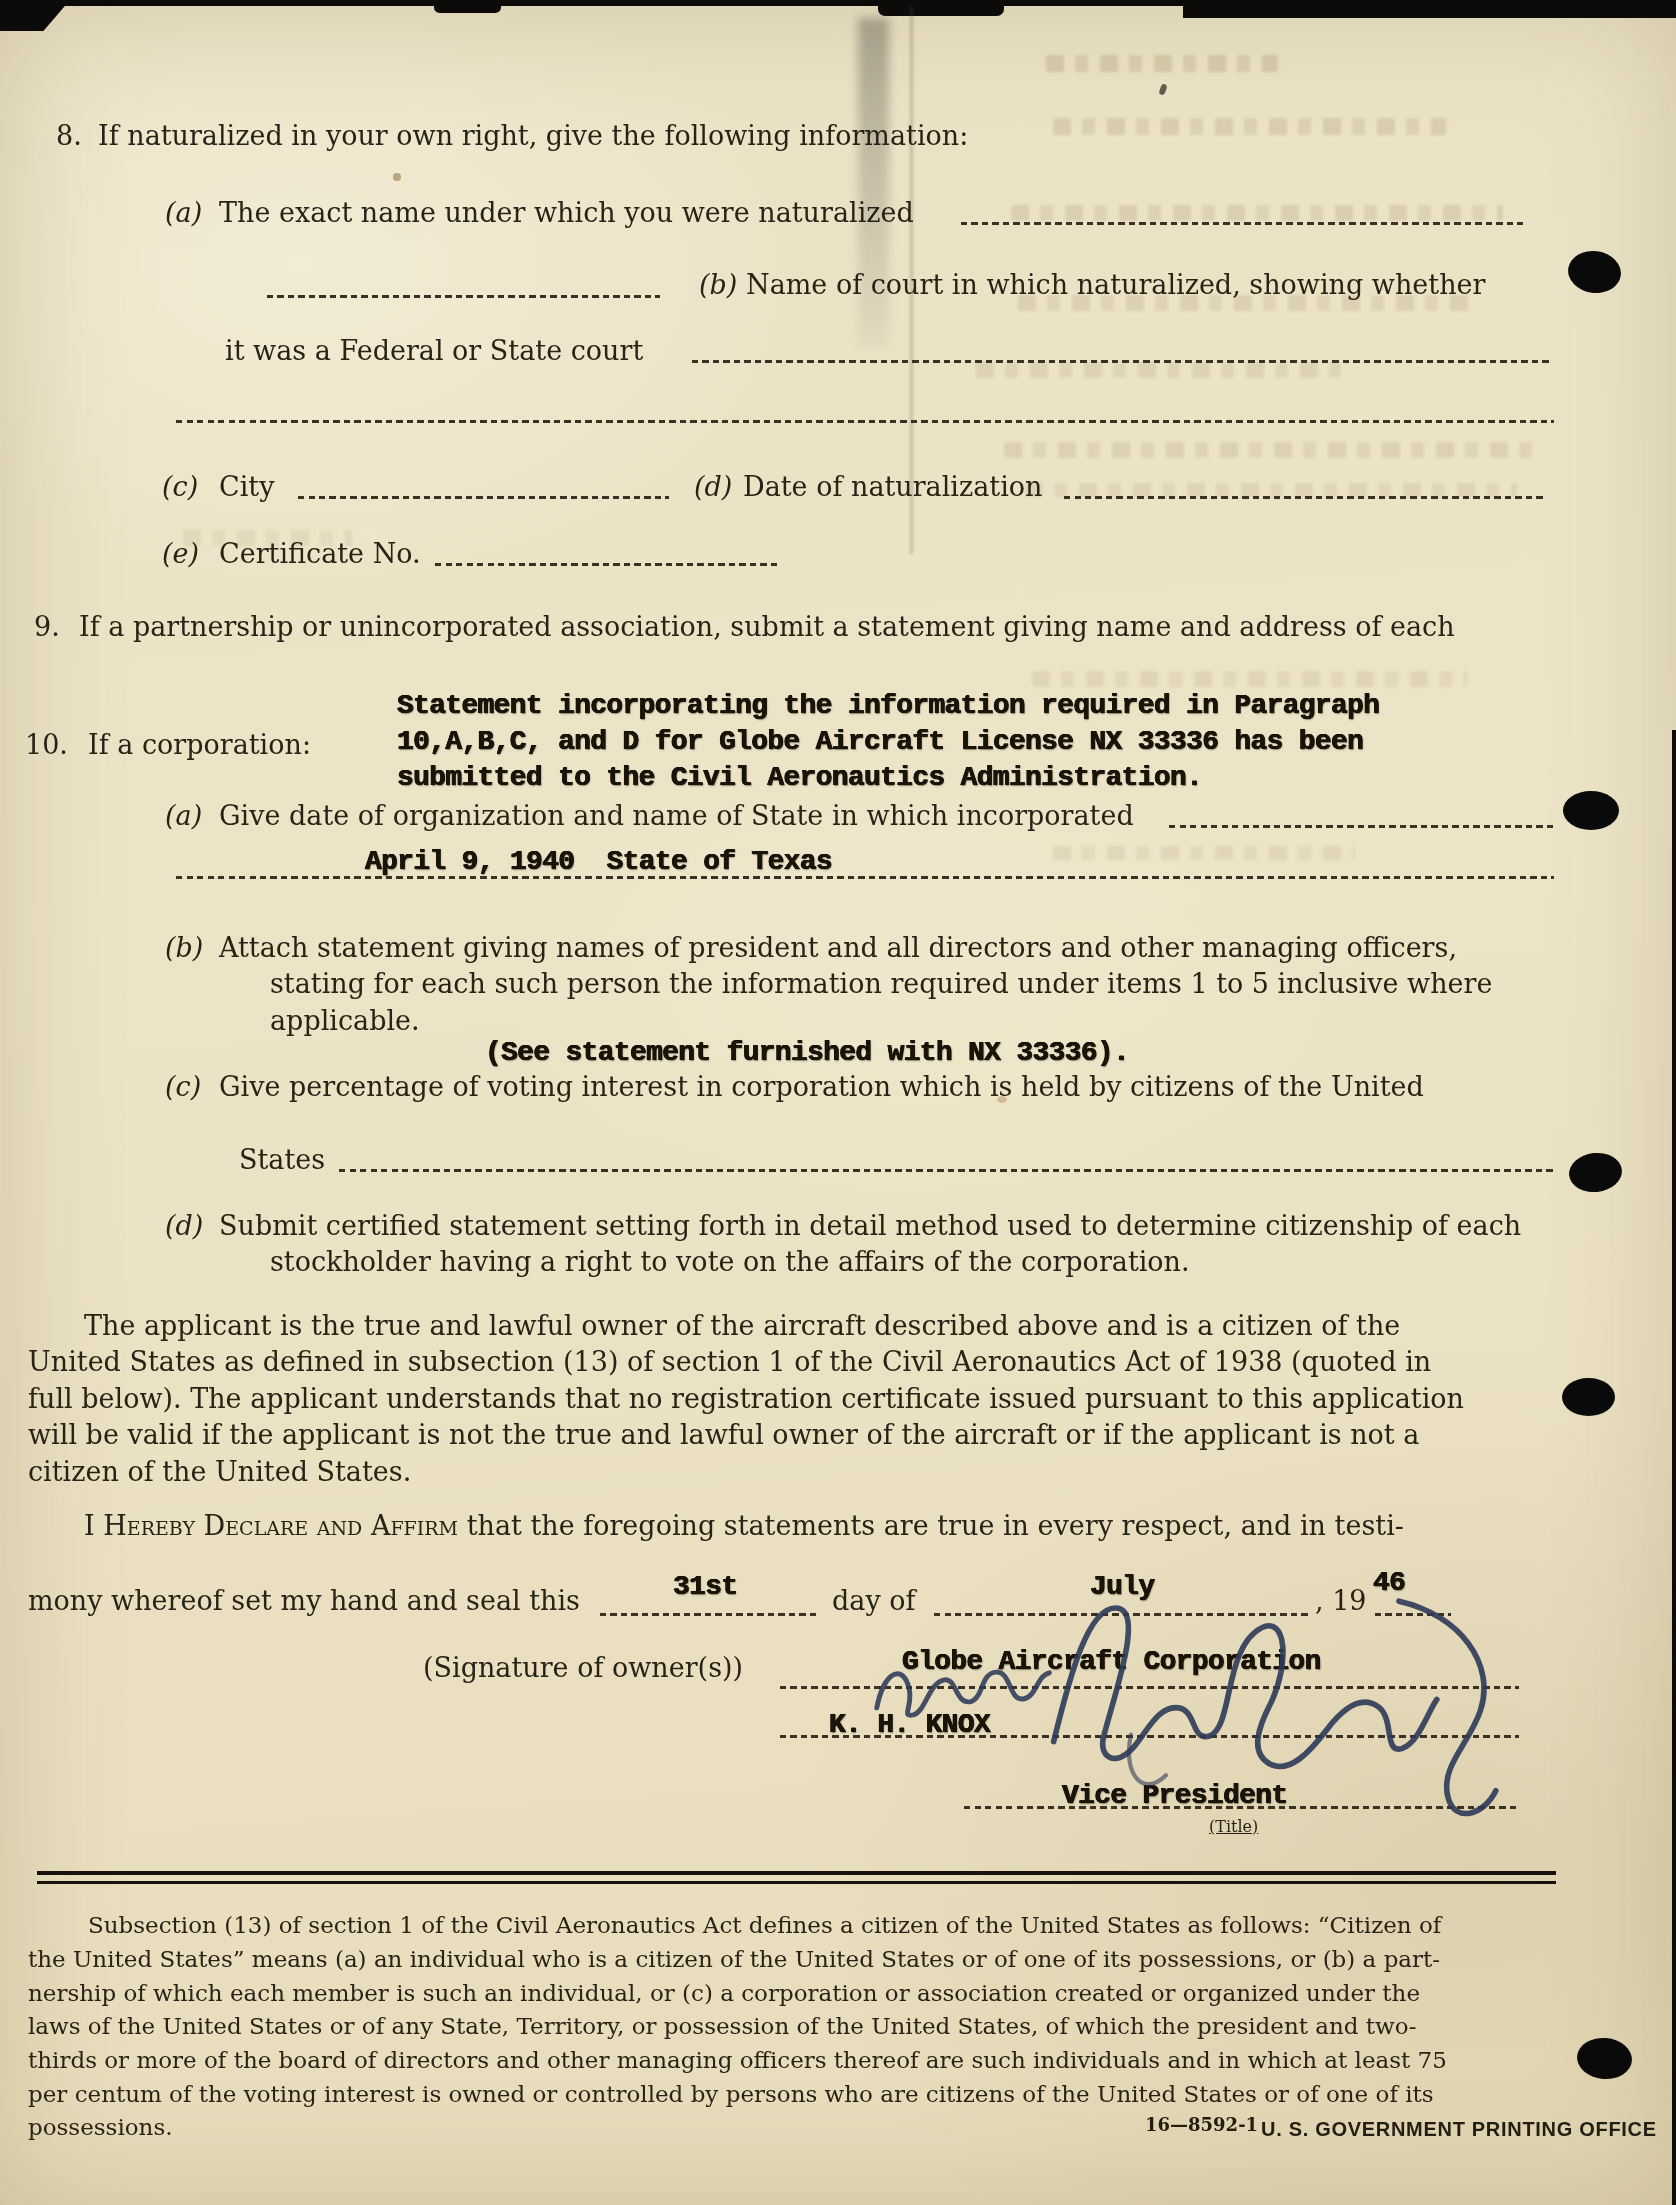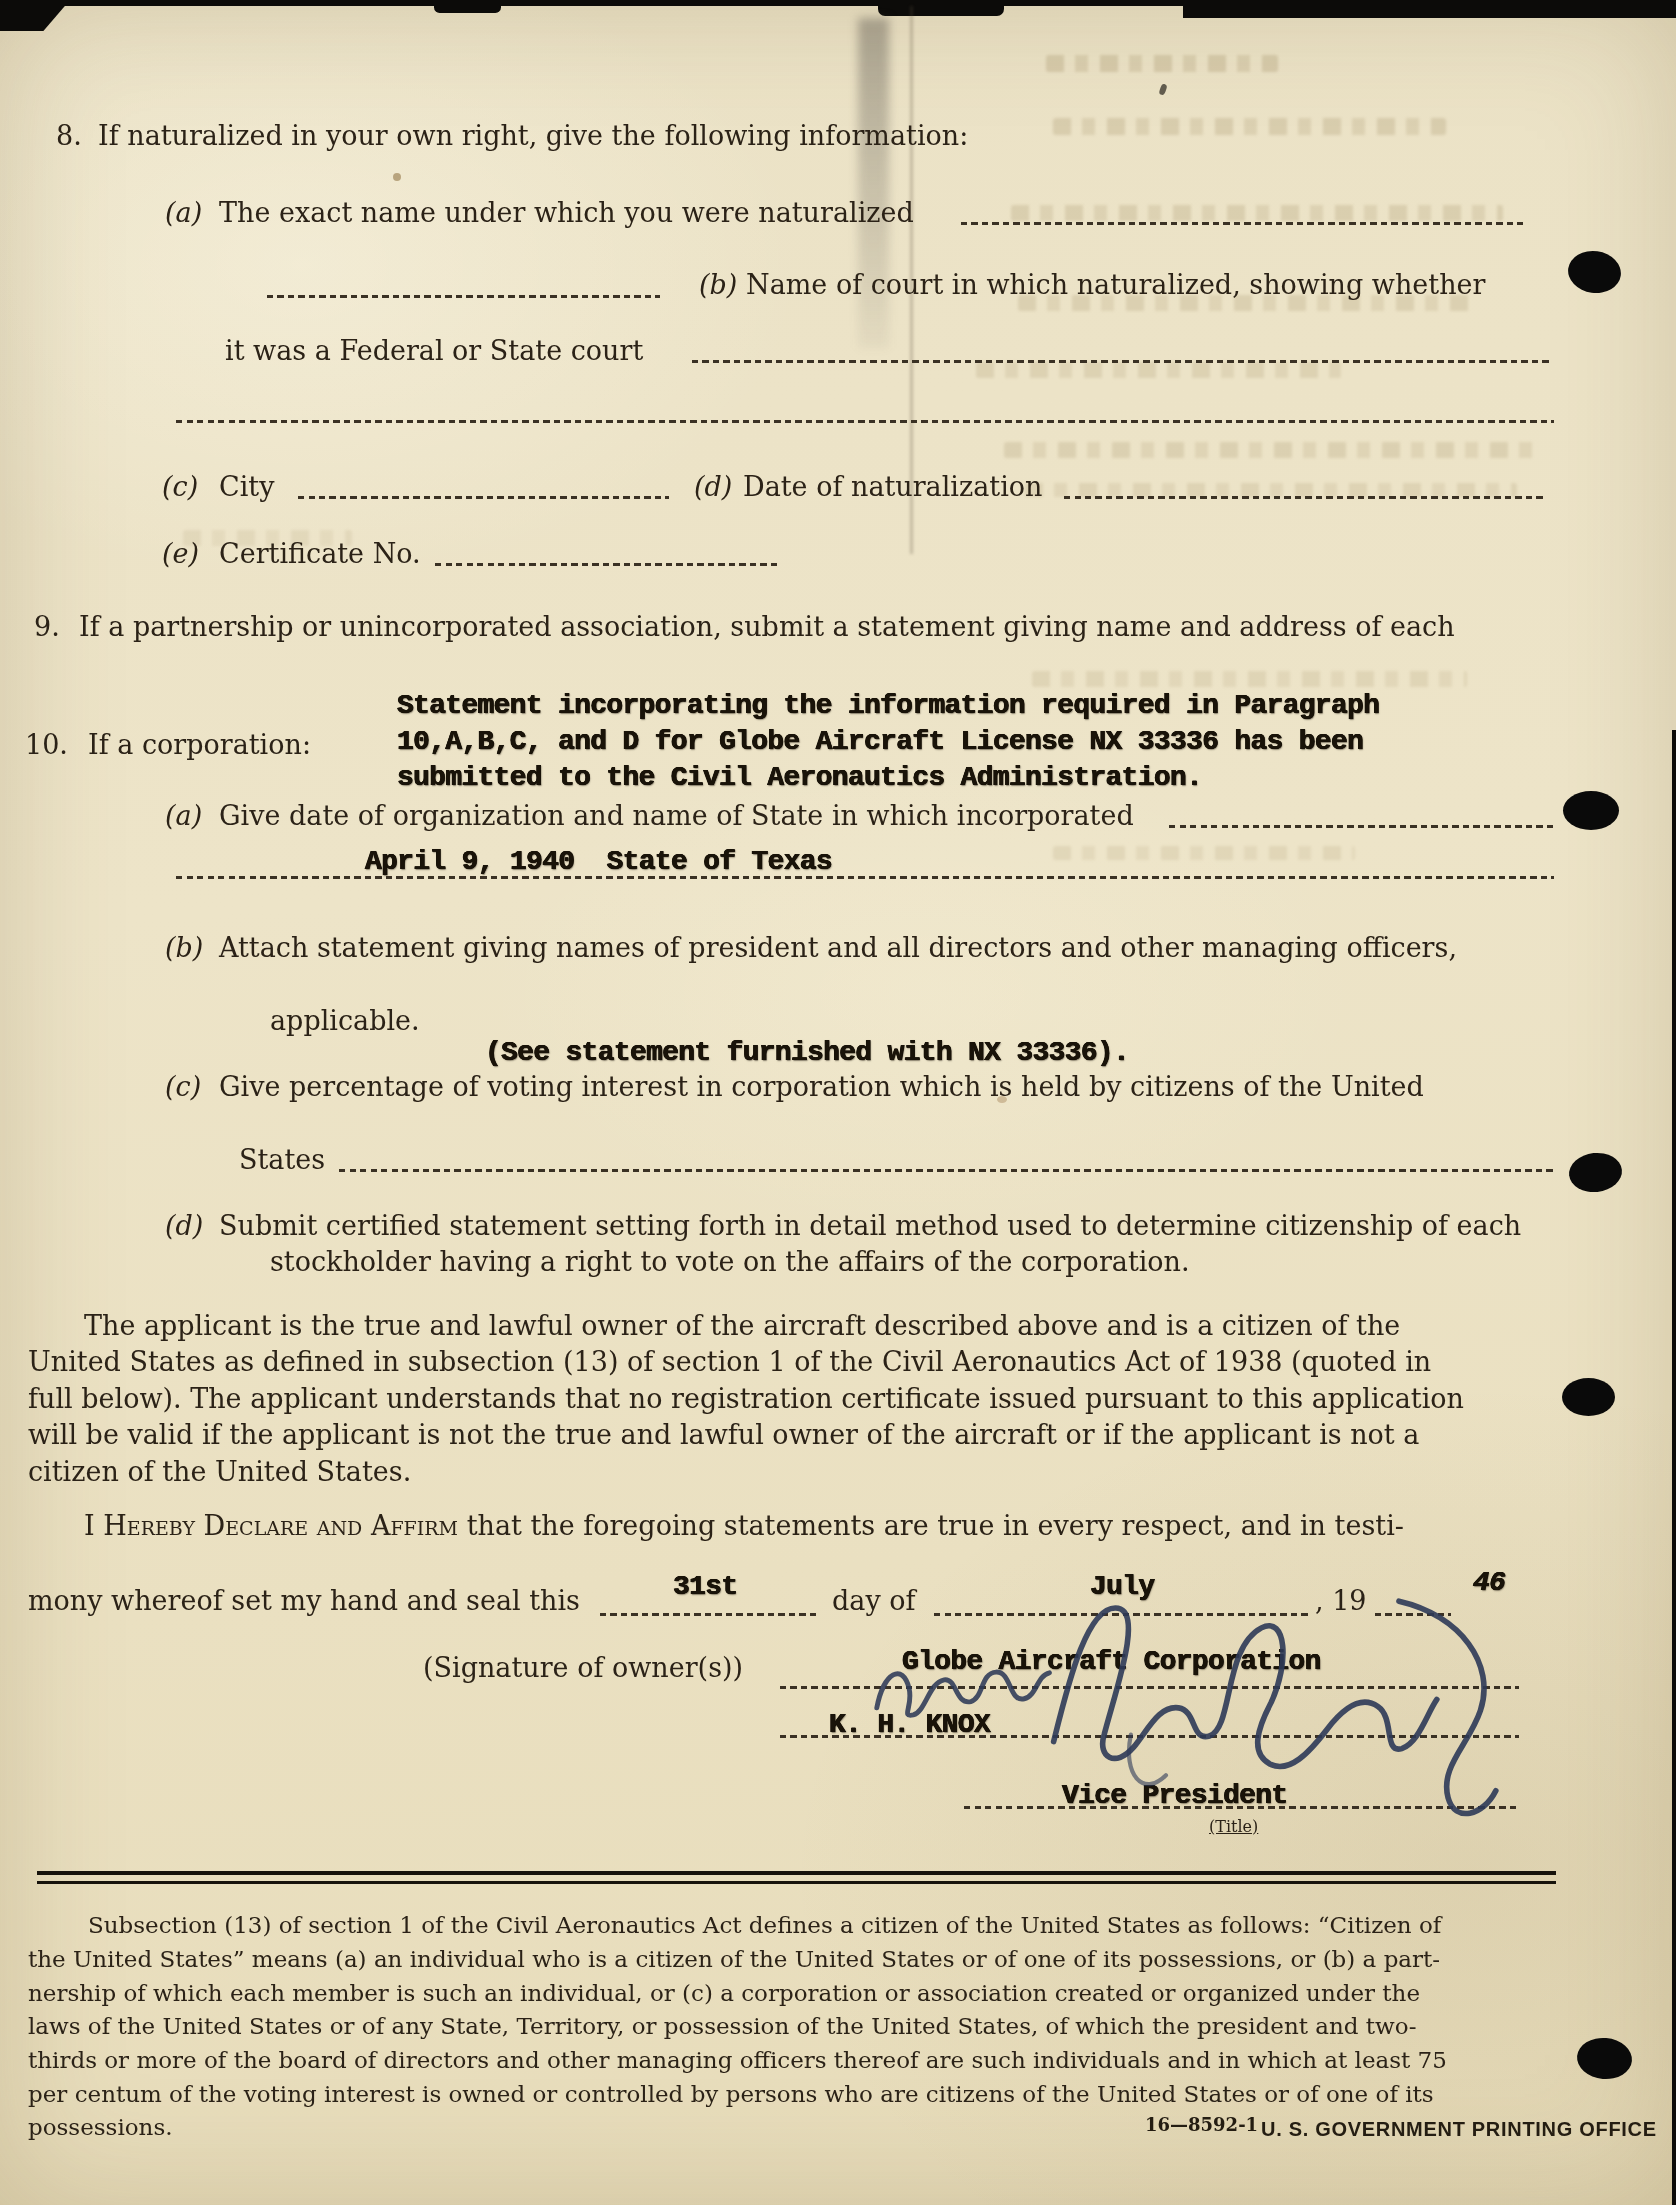--- a/index.html
+++ b/index.html
@@ -108,20 +108,21 @@
 
   <div class="pl it" style="left:165px;top:801px;">(a)</div>
   <div class="pl" style="left:219px;top:801px;">Give date of organization and name of State in which incorporated</div>
   <div class="dash" style="left:1169px;top:825px;width:385px;"></div>
 
   <div class="tw" style="left:365px;top:848px;">April 9, 1940  State of Texas</div>
   <div class="dash" style="left:176px;top:876px;width:1378px;"></div>
 
   <div class="pl it" style="left:165px;top:933px;">(b)</div>
   <div class="pl" style="left:219px;top:933px;">Attach statement giving names of president and all directors and other managing officers,</div>
+  <div class="pl" style="left:270px;top:969px;">stating for each such person the information required under items 1 to 5 inclusive where</div>
   <div class="pl" style="left:270px;top:1006px;">applicable.</div>
   <div class="tw" style="left:485px;top:1039px;">(See statement furnished with NX 33336).</div>
 
   <div class="pl it" style="left:165px;top:1072px;">(c)</div>
   <div class="pl" style="left:219px;top:1072px;">Give percentage of voting interest in corporation which is held by citizens of the United</div>
   <div class="pl" style="left:239px;top:1145px;">States</div>
   <div class="dash" style="left:339px;top:1169px;width:1215px;"></div>
 
   <div class="pl it" style="left:165px;top:1211px;">(d)</div>
   <div class="pl" style="left:219px;top:1211px;">Submit certified statement setting forth in detail method used to determine citizenship of each</div>
@@ -138,21 +139,21 @@
     <span class="lead-caps">I Hereby Declare and Affirm</span>
     <span>that the foregoing statements are true in every respect, and in testi-</span>
   </div>
   <div class="dash" style="left:600px;top:1613px;width:219px;"></div>
   <div class="tw" style="left:673px;top:1573px;">31st</div>
   <div class="pl" style="left:832px;top:1586px;">day of</div>
   <div class="dash" style="left:934px;top:1613px;width:374px;"></div>
   <div class="tw" style="left:1090px;top:1573px;">July</div>
   <div class="pl" style="left:1315px;top:1586px;">, 19</div>
   <div class="dash" style="left:1375px;top:1613px;width:76px;"></div>
-  <div class="tw" style="left:1473px;top:1569px;font-style:italic;">46</div>
+  <div class="tw" style="left:1373px;top:1569px;">46</div>
 
   <div class="pl" style="left:423px;top:1653px;">(Signature of owner(s))</div>
   <div class="tw" style="left:902px;top:1648px;">Globe Aircraft Corporation</div>
   <div class="dash" style="left:780px;top:1686px;width:739px;"></div>
   <div class="tw" style="left:829px;top:1711px;">K. H. KNOX</div>
   <div class="dash" style="left:780px;top:1735px;width:739px;"></div>
   <div class="tw" style="left:1062px;top:1782px;">Vice President</div>
   <div class="dash" style="left:964px;top:1806px;width:555px;"></div>
   <div class="pl cap" style="left:1209px;top:1818px;">(Title)</div>
 

